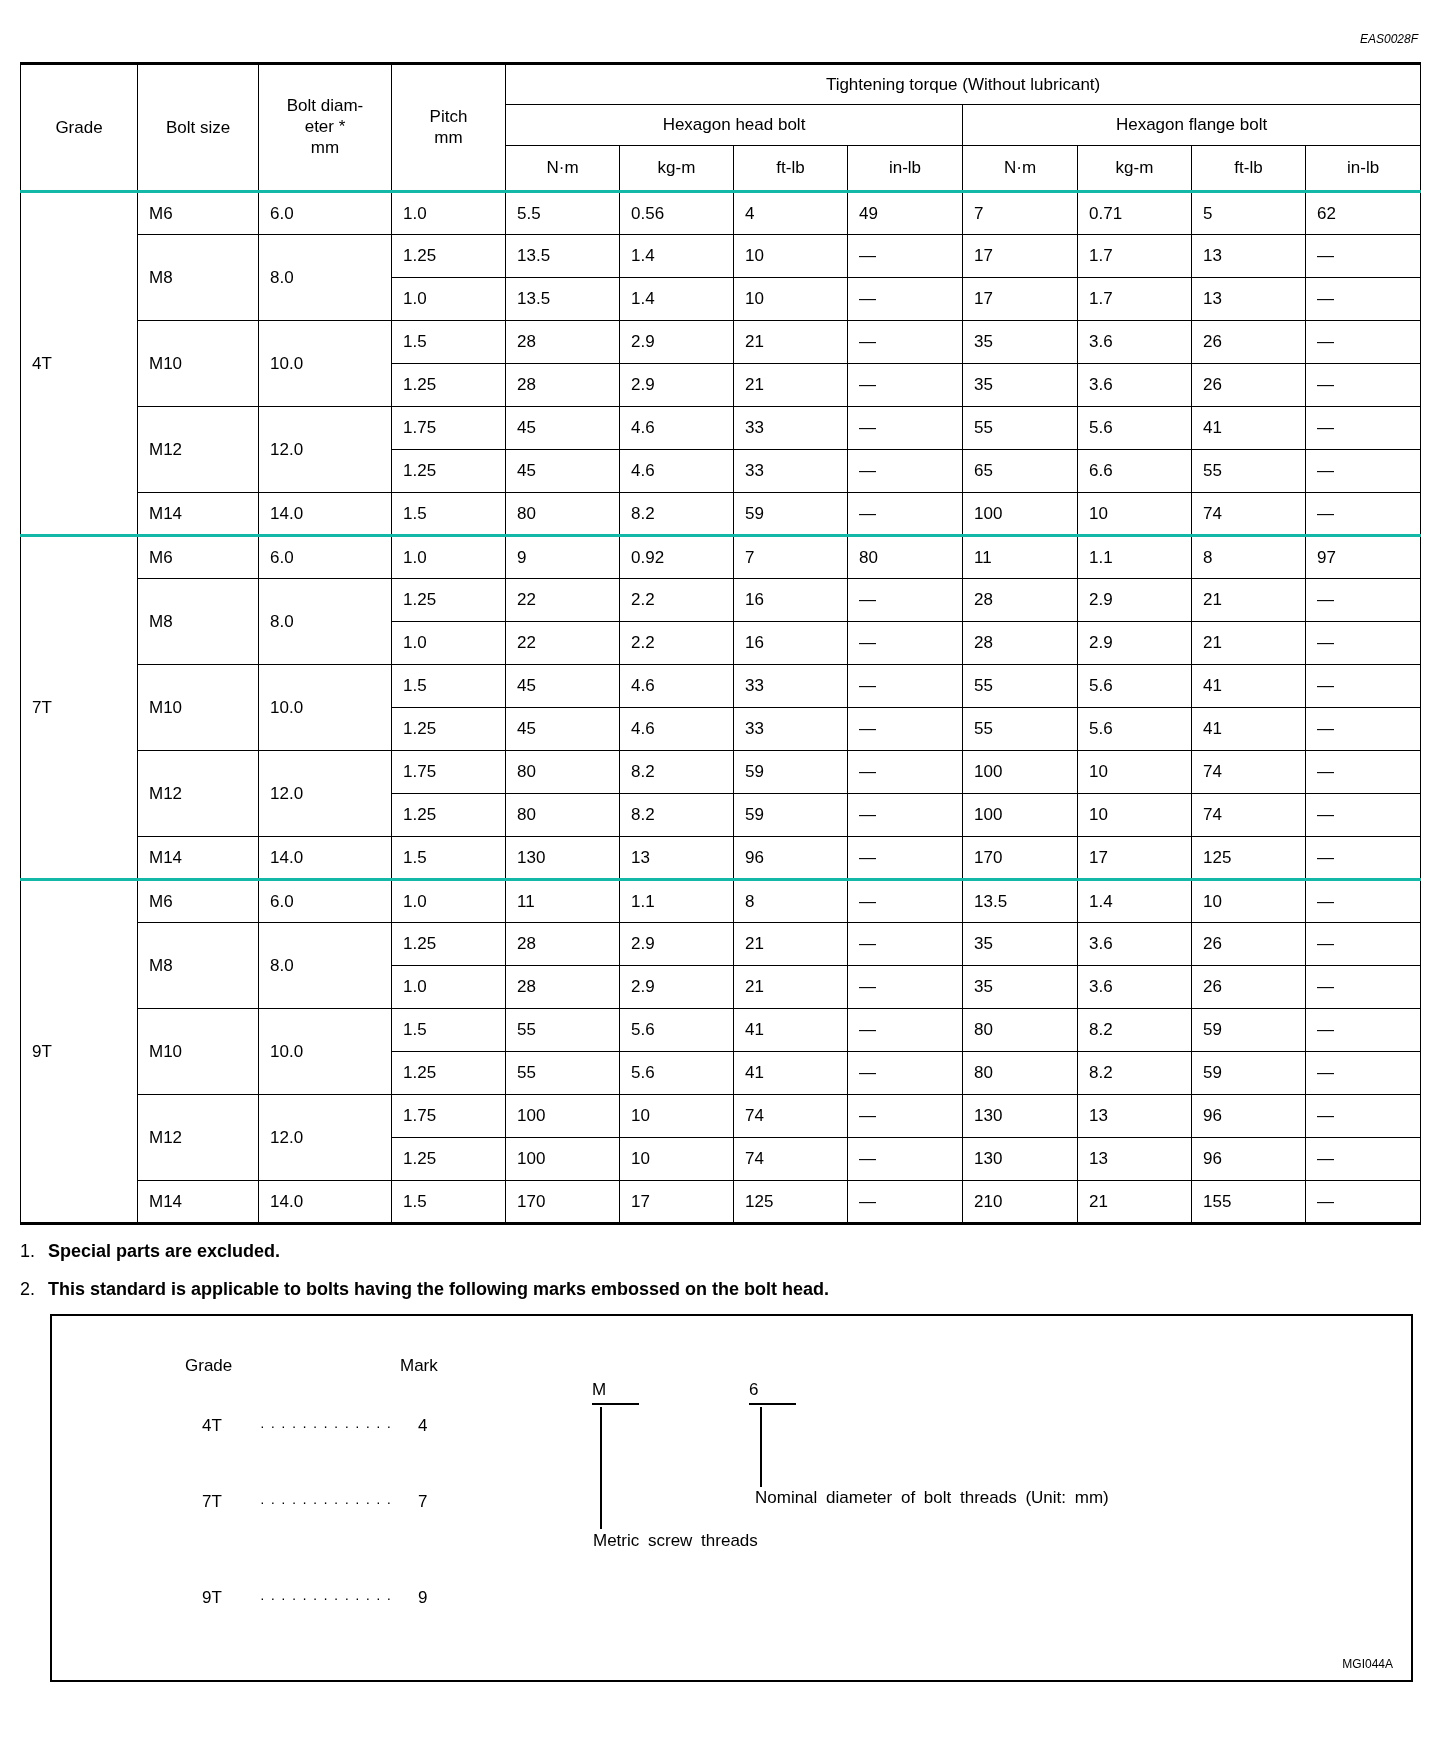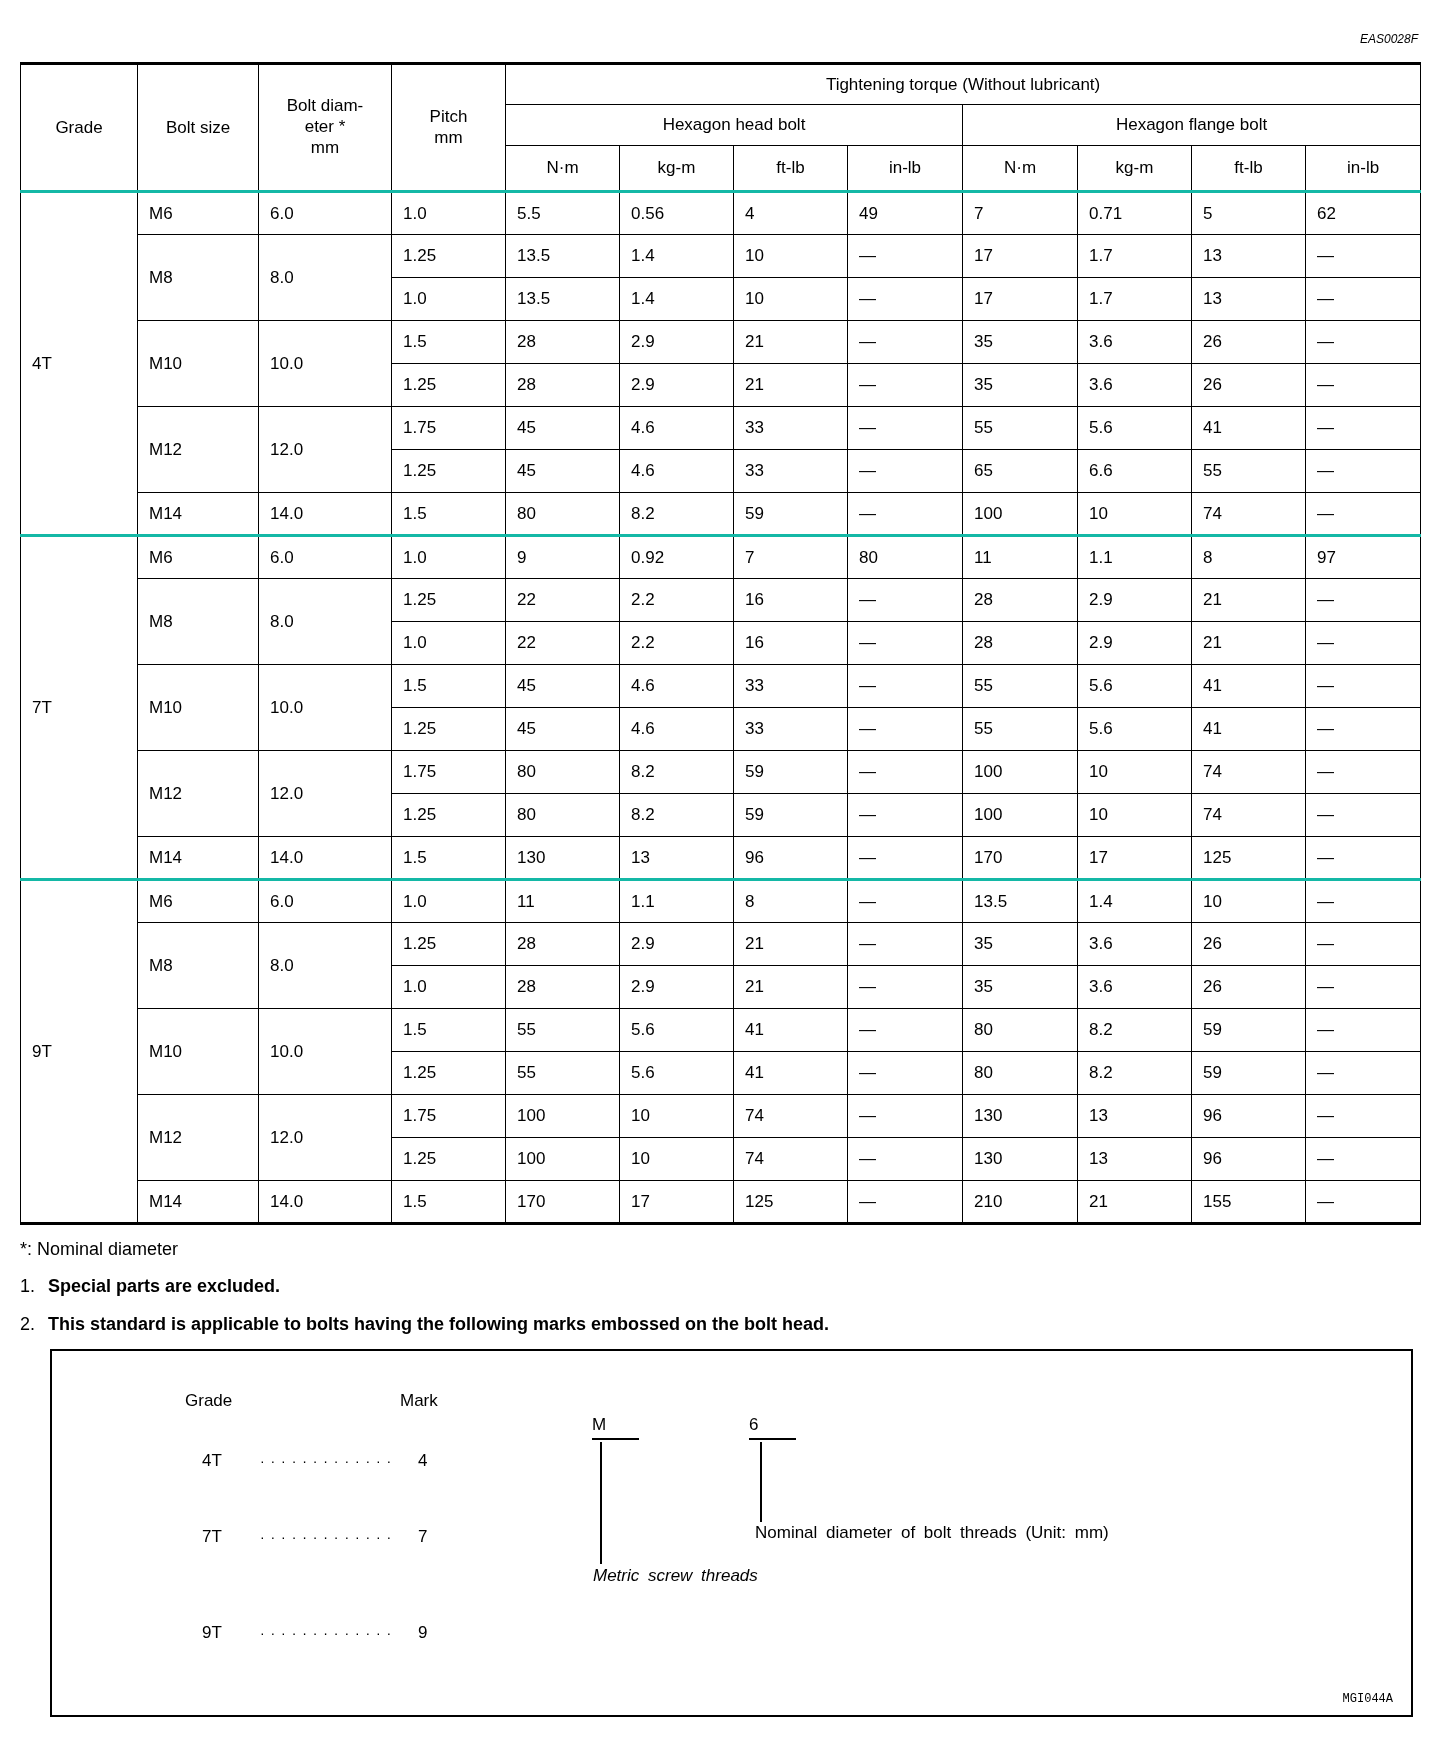--- a/index.html
+++ b/index.html
@@ -62,22 +62,22 @@
   .legend-row .ld { width:158px; flex:none; font-size:14px; letter-spacing:1px; }
   .legend-row .lm { flex:none; }
   .legend-row-0 { top:100px; }
   .legend-row-1 { top:176px; }
   .legend-row-2 { top:272px; }
   .m-label   { left:540px; top:64px; width:47px; border-bottom:2px solid #000; padding-bottom:3px; }
   .six-label { left:697px; top:64px; width:47px; border-bottom:2px solid #000; padding-bottom:3px; }
   .m-line    { left:548px; top:91px; width:0; height:122px; border-left:2px solid #000; }
   .six-line  { left:708px; top:91px; width:0; height:80px; border-left:2px solid #000; }
   .nominal-label { left:703px; top:172px; word-spacing:4px; }
-  .metric-label  { left:541px; top:215px; word-spacing:4px;font-style:italic; }
-  .figure-code { right:18px; bottom:9px; font-size:12px;font-family:Liberation Mono, monospace; }
+  .metric-label  { left:541px; top:215px; word-spacing:4px; }
+  .figure-code { right:18px; bottom:9px; font-size:12px; }
 </style>
 </head>
 <body>
 
 <div class="page">
 
   <div class="header-row">
     <div class="doc-code">EAS0028F</div>
   </div>
 
@@ -416,21 +416,20 @@
           <td>125</td>
           <td>—</td>
           <td>210</td>
           <td>21</td>
           <td>155</td>
           <td>—</td>
         </tr>
       </tbody>
   </table>
 
-  <div class="footnote">*: Nominal diameter</div>
 
   <div class="note">
     <span class="note-num">1.</span>
     <span class="note-text">Special parts are excluded.</span>
   </div>
 
   <div class="note">
     <span class="note-num">2.</span>
     <span class="note-text">This standard is applicable to bolts having the following marks embossed on the bolt head.</span>
   </div>

